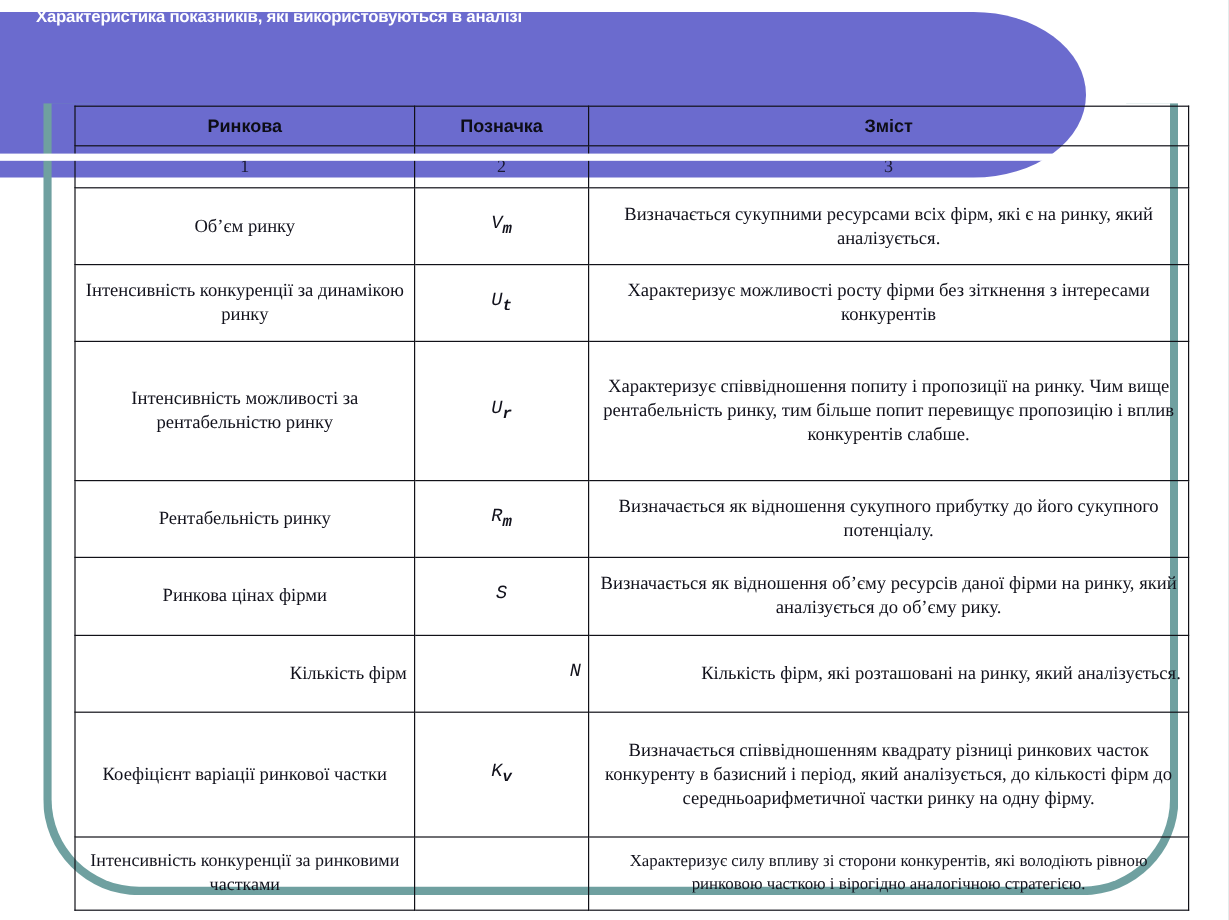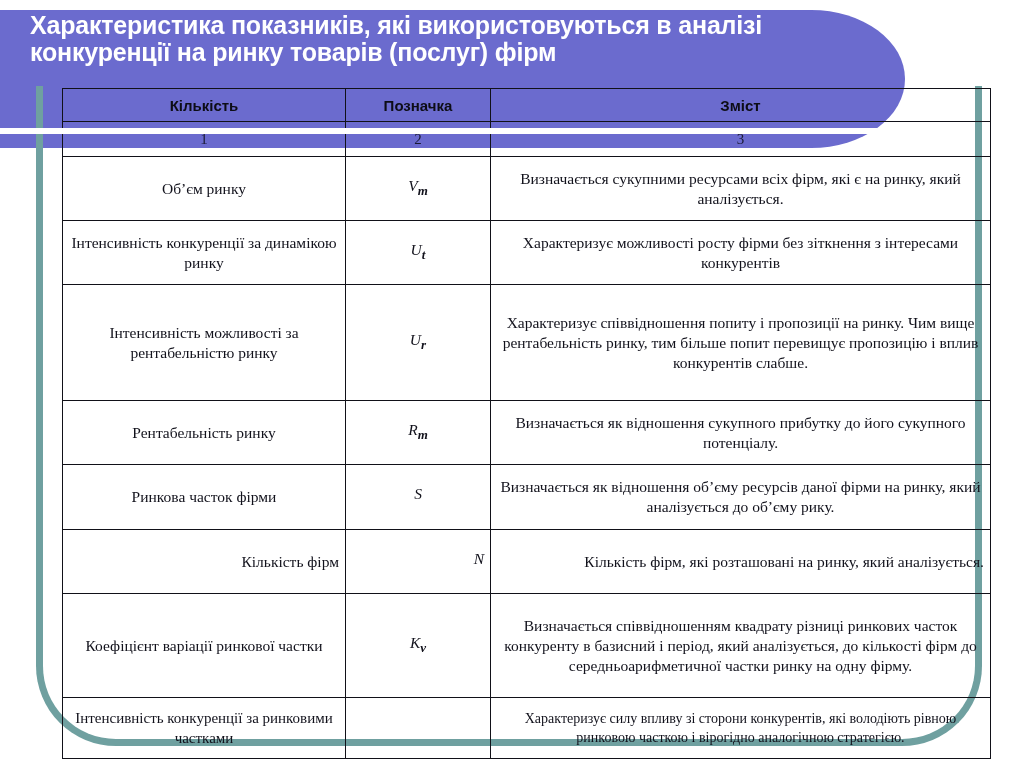--- a/index.html
+++ b/index.html
@@ -31,26 +31,26 @@
     border-top:none;
     border-bottom-left-radius:80px;
     border-bottom-right-radius:80px;
     box-sizing:border-box;
     z-index:2;
     pointer-events:none;
   }
 
   
   .title{
-    position:absolute;left:30px;top:12px;width:840px;
+    position:absolute;left:30px;top:0;width:840px;
     z-index:6;
     color:#ffffff;
     font-family:"Liberation Sans", sans-serif;
     font-weight:bold;
-    font-size:25px;
+    font-size:14px;
     line-height:27px;
     letter-spacing:-0.2px;
   }
 
   
   .tbl-wrap{
     position:absolute;left:62px;top:88px;width:928px;
     z-index:3;
   }
   table.maintbl{
@@ -86,21 +86,21 @@
     color:#1a1a35;
     font-family:"Liberation Serif", serif;
   }
 
   tr.body td{
     font-size:15.5px;
     line-height:20px;
   }
   td.name{font-size:15px;line-height:20px;font-family:Liberation Serif, serif;}
   td.sym{
-    font-family:Liberation Serif, serif;
+    font-family:Liberation Mono, monospace;
     font-style:italic;
     font-size:23px;
     font-weight:bold;
     margin-top:15px;
   }
   td.sym sub{
     font-size:13px;
     font-style:italic;
     font-weight:bold;
     vertical-align:-0.32em;
@@ -125,33 +125,32 @@
 
 <div class="stage">
 
   <div class="teal-frame"></div>
 
   <div class="purple-block"></div>
   <div class="white-rule"></div>
 
   <div class="title">
     <div>Характеристика показників, які використовуються в аналізі</div>
-    <div>конкуренції на ринку товарів (послуг) фірм</div>
   </div>
 
   <div class="tbl-wrap">
     <table class="maintbl">
       <colgroup>
         <col class="c1">
           <col class="c2">
           <col class="c3">
       </colgroup>
       <thead>
         <tr class="head">
-          <th>Кількість</th>
+          <th>Ринкова</th>
           <th>Позначка</th>
           <th>Зміст</th>
         </tr>
         <tr class="numrow">
           <td>1</td>
           <td>2</td>
           <td>3</td>
         </tr>
       </thead>
       <tbody>
@@ -175,21 +174,21 @@
           <td class="desc">Характеризує співвідношення попиту і пропозиції на ринку. Чим вище рентабельність ринку, тим більше попит перевищує пропозицію і вплив конкурентів слабше.</td>
         </tr>
 
         <tr class="body r5">
           <td class="name">Рентабельність ринку</td>
           <td class="sym"><span>R</span><sub>m</sub></td>
           <td class="desc">Визначається як відношення сукупного прибутку до його сукупного потенціалу.</td>
         </tr>
 
         <tr class="body r6">
-          <td class="name">Ринкова часток фірми</td>
+          <td class="name">Ринкова цінах фірми</td>
           <td class="sym"><span>S</span><sub></sub></td>
           <td class="desc">Визначається як відношення об’єму ресурсів даної фірми на ринку, який аналізується до об’єму рику.</td>
         </tr>
 
         <tr class="body r7">
           <td class="name">Кількість фірм</td>
           <td class="sym"><span>N</span><sub></sub></td>
           <td class="desc">Кількість фірм, які розташовані на ринку, який аналізується.</td>
         </tr>
 

